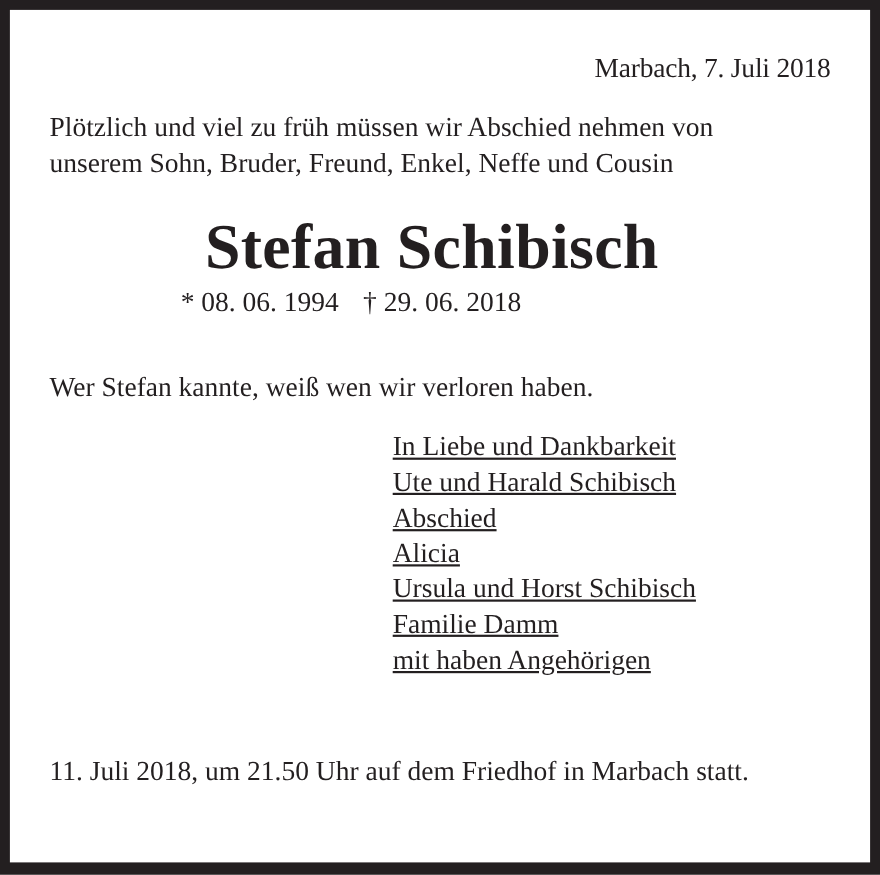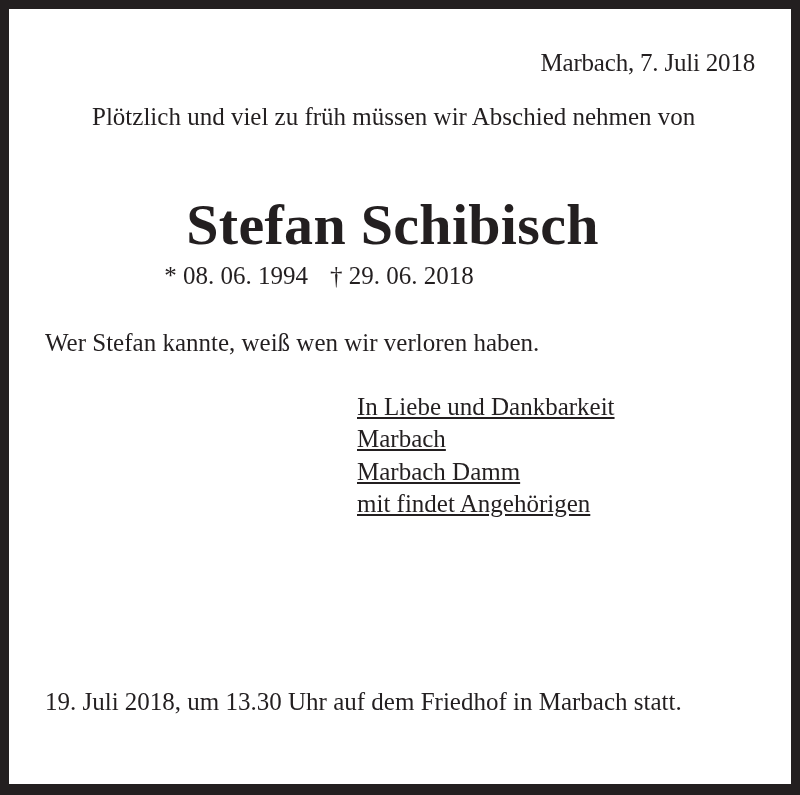--- a/index.html
+++ b/index.html
@@ -6,52 +6,56 @@
     body { width: 800px; height: 795px; overflow: hidden; }
     .frame {
       position: absolute; left: 9px; top: 9px;
       width: 782px; height: 775px;
       background: #ffffff;
       font-family: "Liberation Serif", "DejaVu Serif", serif;
       color: #231f20;
     }
     .t { position: absolute; white-space: nowrap; font-size: 25px; line-height: 32px; }
     .date { right: 36px; top: 38px; letter-spacing: -0.2px; }
-    .intro { left: 36px; top: 92px; margin-left: 47px; }
+    .intro { left: 36px; top: 92px; }
     .intro div { line-height: 32px; }
     .name { left: 0; width: 767px; text-align: center; top: 183px; font-size: 58px; line-height: 66px; font-weight: bold; letter-spacing: 0.3px; }
     .dates { left: 0; width: 620px; text-align: center; top: 251px; font-size: 25px; }
     .dates .gap { display: inline-block; width: 22px; }
-    .quote { left: 36px; top: 318px; }
+    .quote { left: 36px; top: 328px; }
     .family { left: 348px; top: 382px; }
     .family div { line-height: 32.3px; text-decoration: underline; }
     .notice { left: 36px; top: 676px; }
     .notice div { line-height: 33px; }
   </style>
 </head>
 <body>
 
 <div class="frame">
   <div class="t date">Marbach, 7. Juli 2018</div>
 
   <div class="t intro">
     <div>Plötzlich und viel zu früh müssen wir Abschied nehmen von</div>
+    <div>unserem Sohn, Bruder, Freund, Enkel, Neffe und Cousin</div>
   </div>
 
   <div class="t name">Stefan Schibisch</div>
 
   <div class="t dates">
     <span>* 08. 06. 1994</span><span class="gap"></span><span>† 29. 06. 2018</span>
   </div>
 
   <div class="t quote">Wer Stefan kannte, weiß wen wir verloren haben.</div>
 
   <div class="t family">
     <div>In Liebe und Dankbarkeit</div>
-    <div>Marbach</div>
-    <div>Marbach Damm</div>
-    <div>mit findet Angehörigen</div>
+    <div>Ute und Harald Schibisch</div>
+    <div>Abschied</div>
+    <div>Alicia</div>
+    <div>Ursula und Horst Schibisch</div>
+    <div>Familie Damm</div>
+    <div>mit haben Angehörigen</div>
   </div>
 
   <div class="t notice">
-    <div>19. Juli 2018, um 13.30 Uhr auf dem Friedhof in Marbach statt.</div>
+    <div>11. Juli 2018, um 21.50 Uhr auf dem Friedhof in Marbach statt.</div>
   </div>
 </div>
 
 </body></html>

